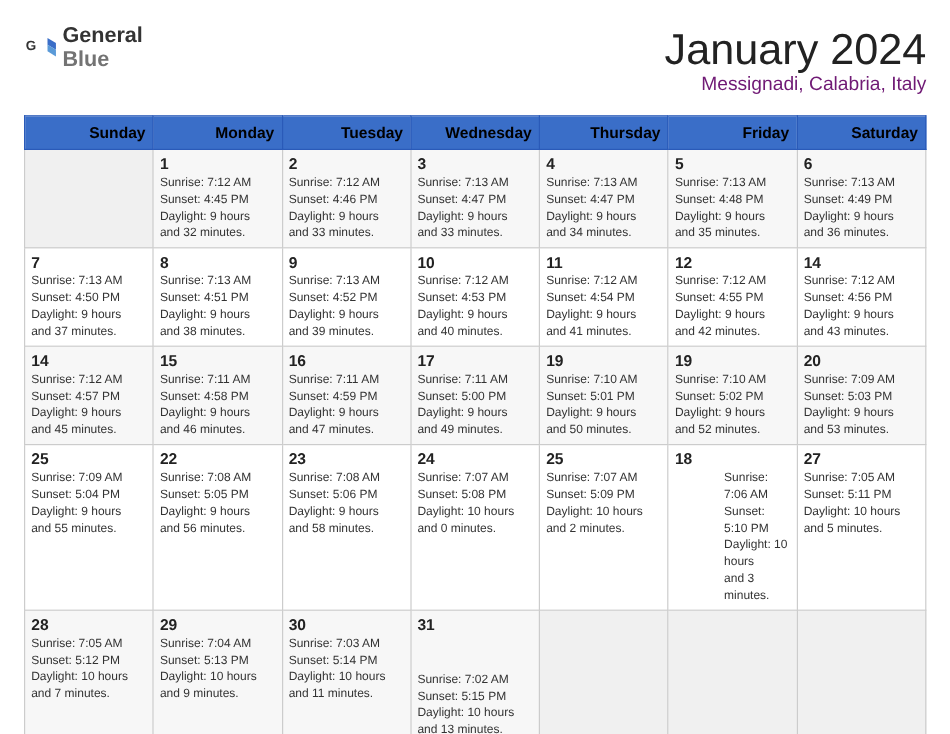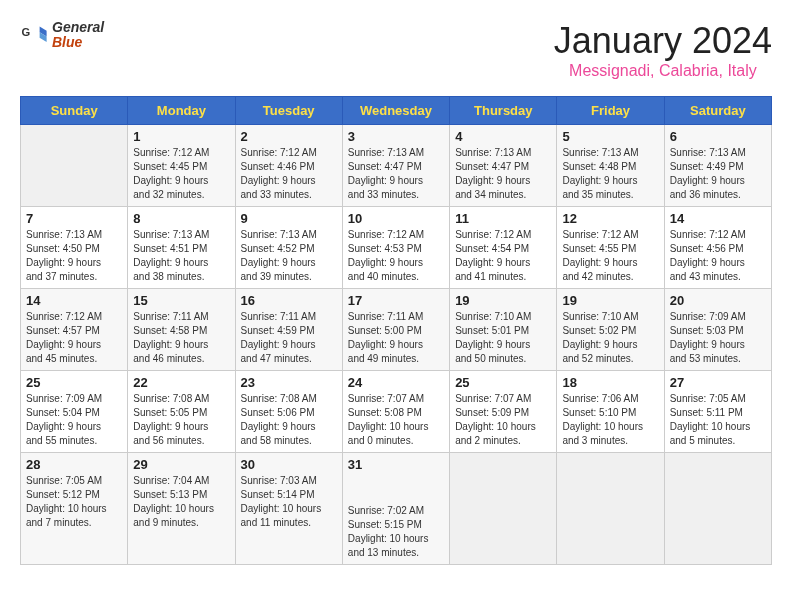--- a/index.html
+++ b/index.html
@@ -15,53 +15,52 @@
       justify-content: space-between;
       align-items: flex-start;
       margin-bottom: 16px;
     }
     .logo {
       display: flex;
       align-items: center;
       gap: 4px;
     }
     .logo-text {
-      font-size: 14px;
+      font-size: 18px;
       font-weight: bold;
       color: #333;
       line-height: 1.1;
-      font-style: italic;
-    }
-    .logo-text span { color: #c2410c; }
+    }
+    .logo-text span { color: #737373; }
     .logo-icon {
       width: 28px;
       height: 28px;
     }
-    .title-block { text-align: center; }
+    .title-block { text-align: right; }
     .month-title {
       font-size: 36px;
       font-weight: normal;
       color: #222;
     }
     .location-title {
       font-size: 16px;
-      color: #ec4899;
+      color: #701a75;
     }
     table {
       width: 100%;
       border-collapse: collapse;
       table-layout: fixed;
     }
     thead tr th {
       background-color: #3a6ec8;
-      color: #fde047;
+      color: #000000;
       padding: 6px 6px;
       font-size: 13px;
       font-weight: bold;
-      text-align: center;
+      text-align: right;
       border: 1px solid #2a5ab8;
     }
     tbody tr td {
       border: 1px solid #ccc;
       vertical-align: top;
       padding: 4px 5px;
       font-size: 10.5px;
       color: #333;
       height: 80px;
       background: #fff;
@@ -292,21 +291,21 @@
         </td>
         <td>
           <div class="day-number">25</div>
           <div class="day-info" style="white-space: pre-line;">Sunrise: 7:07 AM
 Sunset: 5:09 PM
 Daylight: 10 hours
 and 2 minutes.</div>
         </td>
         <td>
           <div class="day-number">18</div>
-          <div class="day-info" style="white-space: pre-line;">Sunrise: 7:06 AM
+          <div class="day-info" style="white-space: pre-line; margin-left: 41px;">Sunrise: 7:06 AM
 Sunset: 5:10 PM
 Daylight: 10 hours
 and 3 minutes.</div>
         </td>
         <td>
           <div class="day-number">27</div>
           <div class="day-info" style="white-space: pre-line;">Sunrise: 7:05 AM
 Sunset: 5:11 PM
 Daylight: 10 hours
 and 5 minutes.</div>

